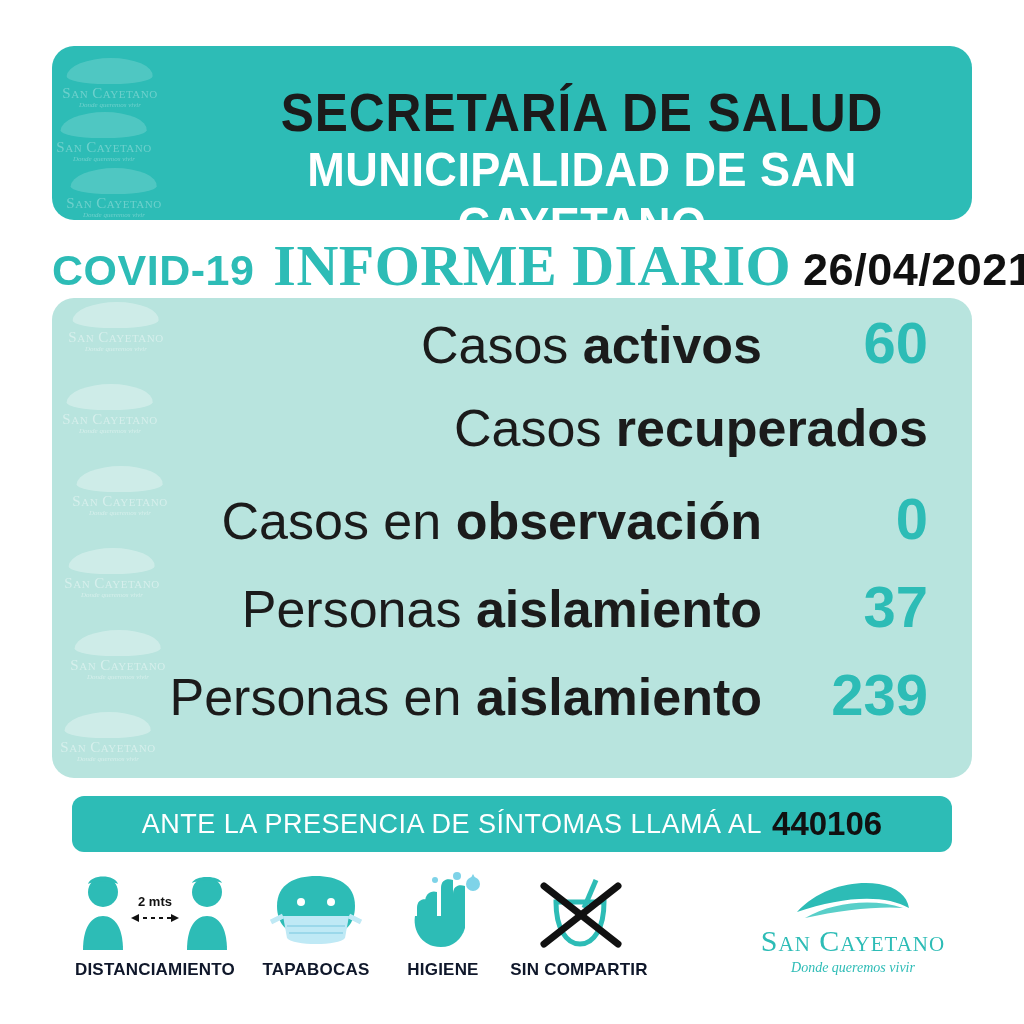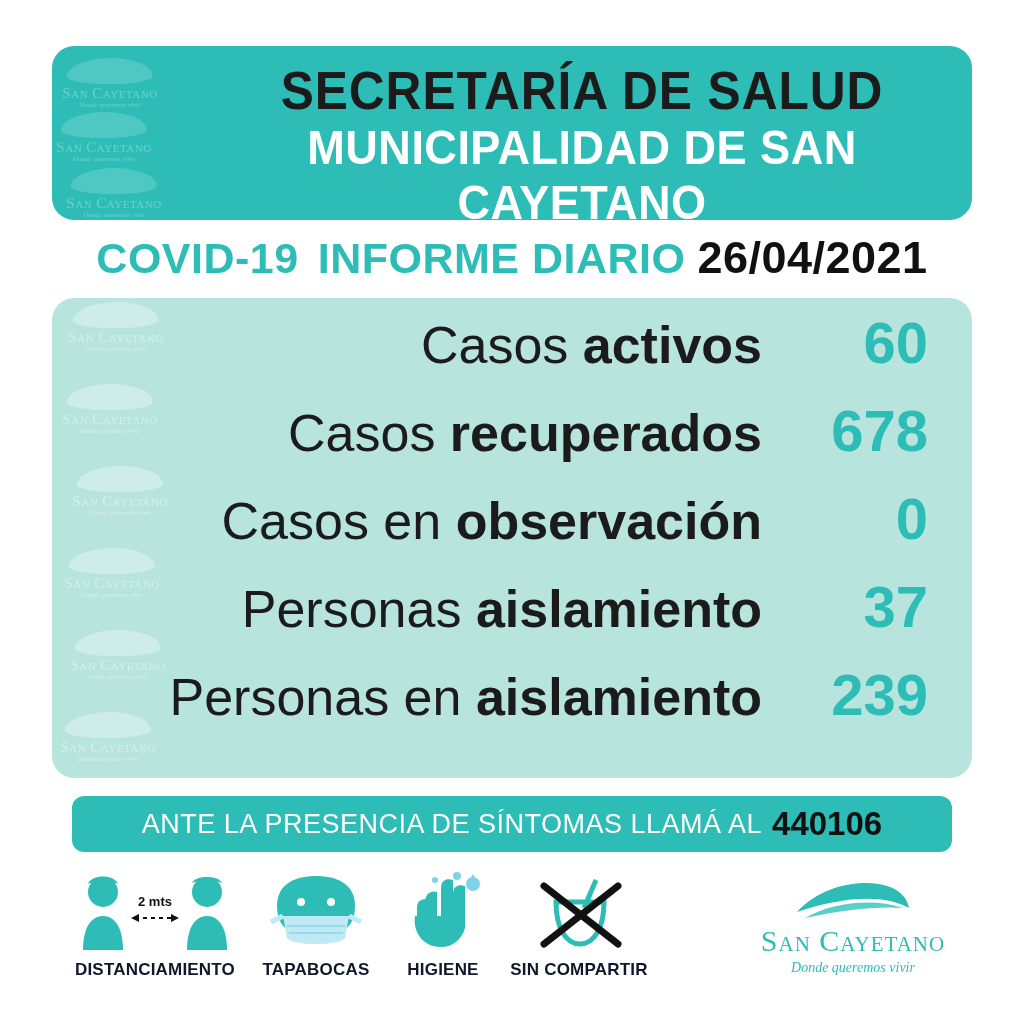--- a/index.html
+++ b/index.html
@@ -67,21 +67,21 @@
   .wm .wm-sub {
     display: block;
     font-size: 7px;
     font-style: italic;
     font-family: "Liberation Serif", serif;
     line-height: 1.2;
   }
   .header-title-wrap {
     position: absolute;
     left: 150px;
-    top: 14px;
+    top: 36px;
     width: 760px;
     text-align: center;
   }
   .header-line1 {
     font-family: "Liberation Sans Narrow", "Liberation Sans", sans-serif;
     font-weight: bold;
     font-size: 54px;
     letter-spacing: 1px;
     color: #1b1b1b;
     line-height: 1.12;
@@ -107,23 +107,23 @@
     white-space: nowrap;
   }
   .sub-covid {
     font-family: "Liberation Sans Narrow", "Liberation Sans", sans-serif;
     font-weight: bold;
     font-size: 43px;
     color: #2dbcb6;
     letter-spacing: 0.5px;
   }
   .sub-informe {
-    font-family: Liberation Sans, sans-serif;
-    font-weight: bold;
-    font-size: 43px;
+    font-family: Liberation Serif, serif;
+    font-weight: bold;
+    font-size: 58px;
     color: #2dbcb6;
     letter-spacing: 0.5px;
     margin-left: 19px;
   }
   .sub-date {
     font-family: "Liberation Sans Narrow", "Liberation Sans", sans-serif;
     font-weight: bold;
     font-size: 45px;
     color: #111111;
     letter-spacing: 0.5px;
@@ -348,21 +348,20 @@
       </div>
     </div>
 
     <div class="stats-list">
       <div class="stat-row">
         <div class="stat-label"><span>Casos </span><b>activos</b></div>
         <div class="stat-value">60</div>
       </div>
       <div class="stat-row">
         <div class="stat-label"><span>Casos </span><b>recuperados</b></div>
-        <div class="stat-value">678</div>
       </div>
       <div class="stat-row">
         <div class="stat-label"><span>Casos en </span><b>observación</b></div>
         <div class="stat-value">0</div>
       </div>
       <div class="stat-row">
         <div class="stat-label"><span>Personas </span><b>aislamiento</b></div>
         <div class="stat-value">37</div>
       </div>
       <div class="stat-row">

